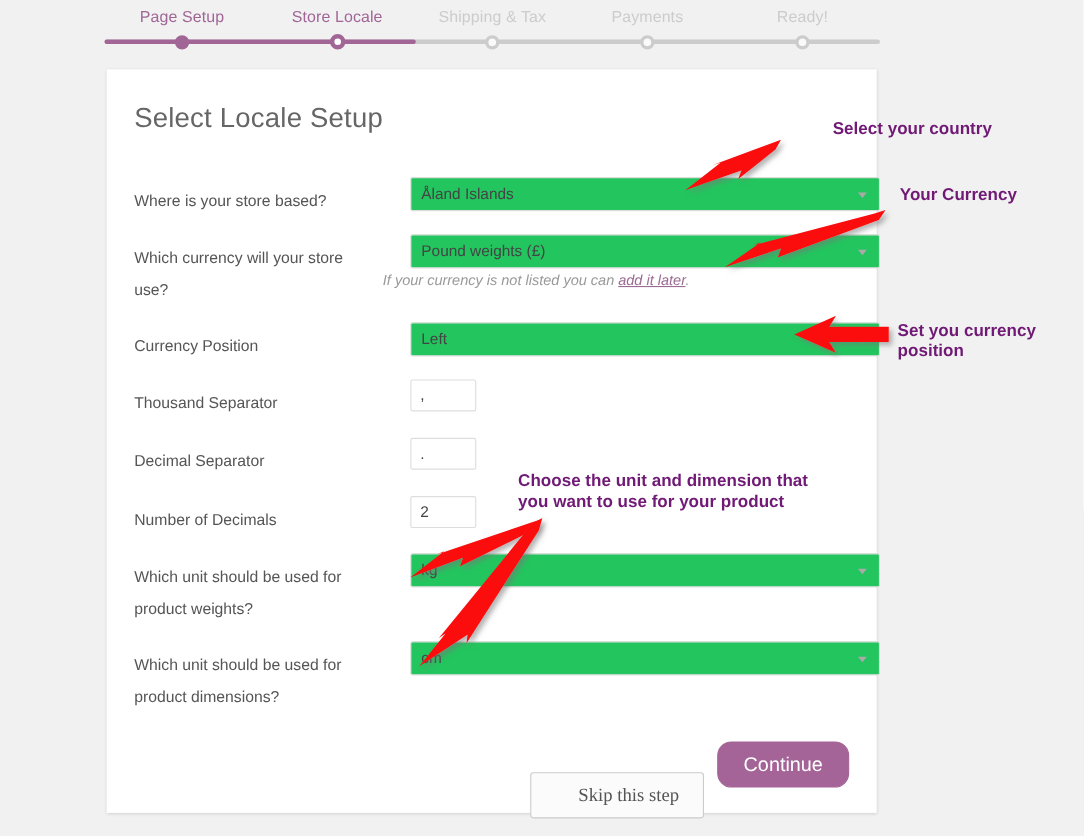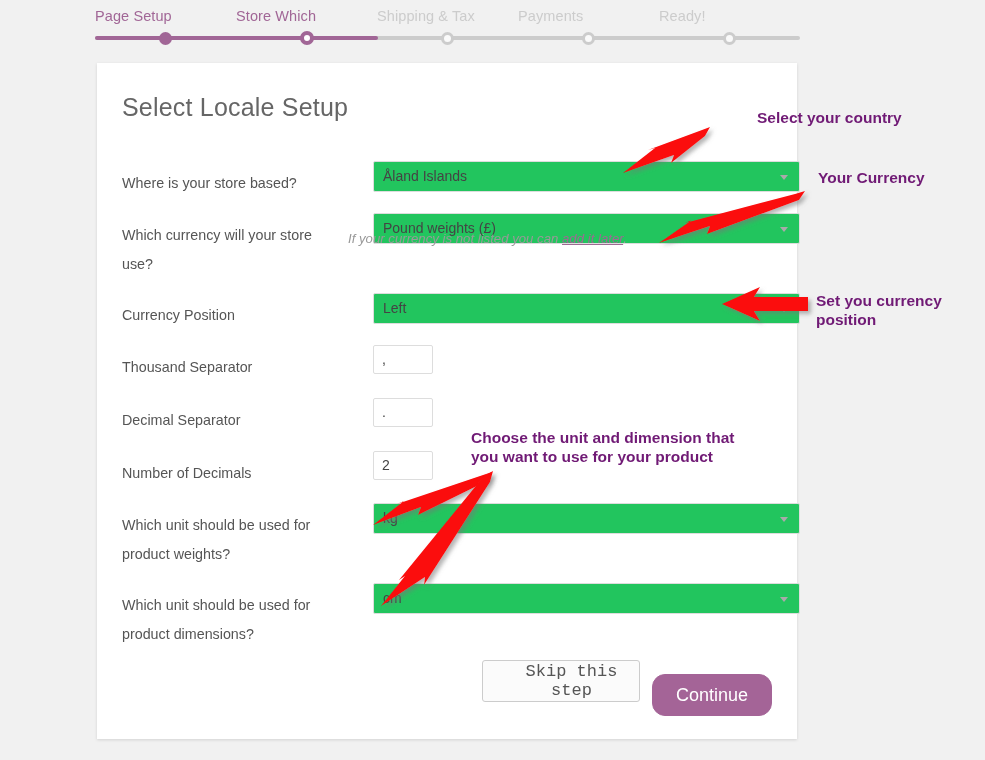--- a/index.html
+++ b/index.html
@@ -23,20 +23,21 @@
     height: 58px;
   }
   .steps-labels {
     position: absolute;
     left: 95px; top: 8px;
     width: 705px;
     display: flex;
   }
   .step-label {
     flex: 1;
+    text-align: center;
     font-size: 14.5px;
     color: #ccc;
     letter-spacing: .1px;
     white-space: nowrap;
   }
   .step-label.done, .step-label.current {
     color: #a16696;
   }
   .steps-track {
     position: absolute;
@@ -168,29 +169,29 @@
   }
   .helper a {
     color: #9c6b93;
     font-style: italic;
     text-decoration: underline;
   }
 
   
   .btn-skip {
     position: absolute;
-    left: 482px; top: 660px;
+    left: 482px; top: 702px;
     width: 158px; height: 42px;
     box-sizing: border-box;
     background: #fbfbfb;
     border: 1px solid #ccc;
     border-radius: 3px;
     color: #555;
     font-size: 17px;
-    font-family: Liberation Mono, monospace;
+    font-family: Liberation Serif, serif;
     cursor: pointer;
     padding-left: 27px;
   }
   .btn-continue {
     position: absolute;
     left: 652px; top: 674px;
     width: 120px; height: 42px;
     box-sizing: border-box;
     background: #a46497;
     border: 1px solid #a46497;
@@ -217,21 +218,21 @@
     pointer-events: none;
   }
 </style>
 </head>
 <body>
 
 <div class="steps-wrap">
 
   <div class="steps-labels">
     <div class="step-label done">Page Setup</div>
-    <div class="step-label current">Store Which</div>
+    <div class="step-label current">Store Locale</div>
     <div class="step-label">Shipping &amp; Tax</div>
     <div class="step-label">Payments</div>
     <div class="step-label">Ready!</div>
   </div>
 
   <div class="steps-track">
     <div class="steps-track-fill"></div>
   </div>
 
   <div class="step-dots">
@@ -269,21 +270,21 @@
 
   <div class="form-row" style="top:150px;">
     <div class="f-label">Which currency will your store use?</div>
     <div class="f-field">
       <div class="sel">
         <span>Pound weights (£)</span>
         <span class="caret"></span>
       </div>
     </div>
   </div>
-  <div class="helper" style="top:168px;">
+  <div class="helper" style="top:184px;">
     <span>If your currency is not listed you can </span><a href="#">add it later</a><span>.</span>
   </div>
 
   <div class="form-row" style="top:230px;">
     <div class="f-label">Currency Position</div>
     <div class="f-field">
       <div class="sel">
         <span>Left</span>
         <span class="caret"></span>
       </div>

